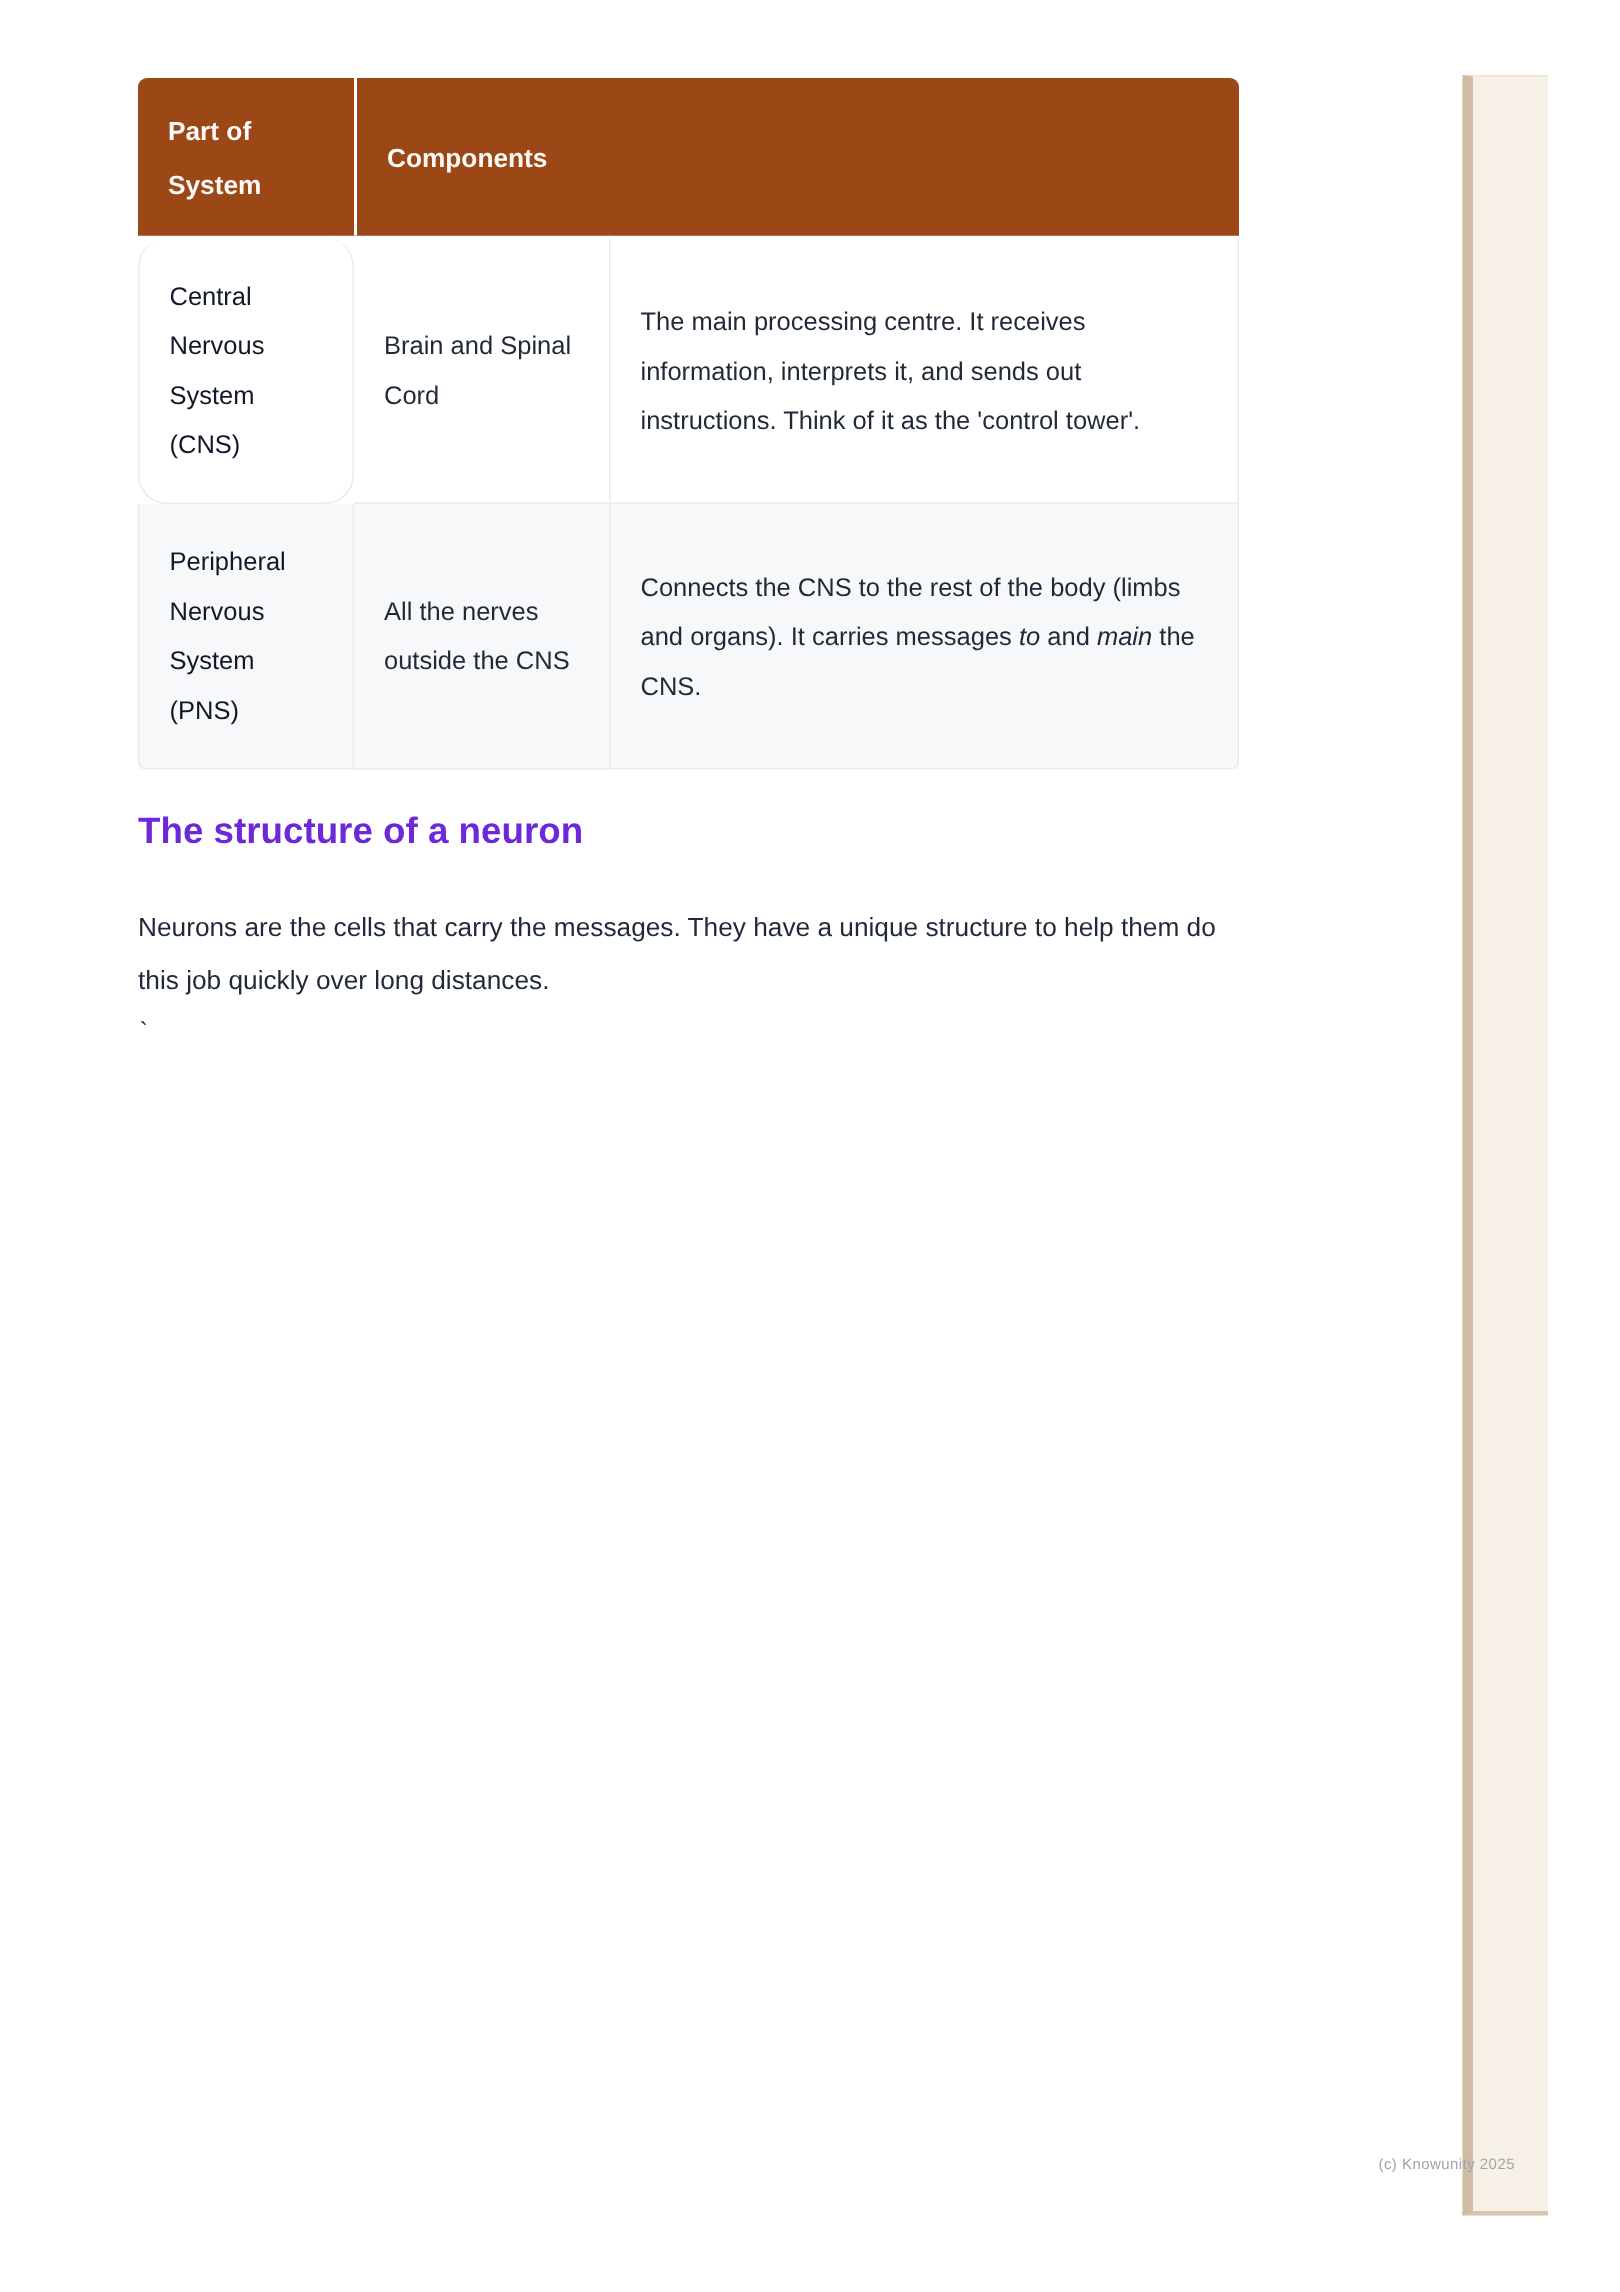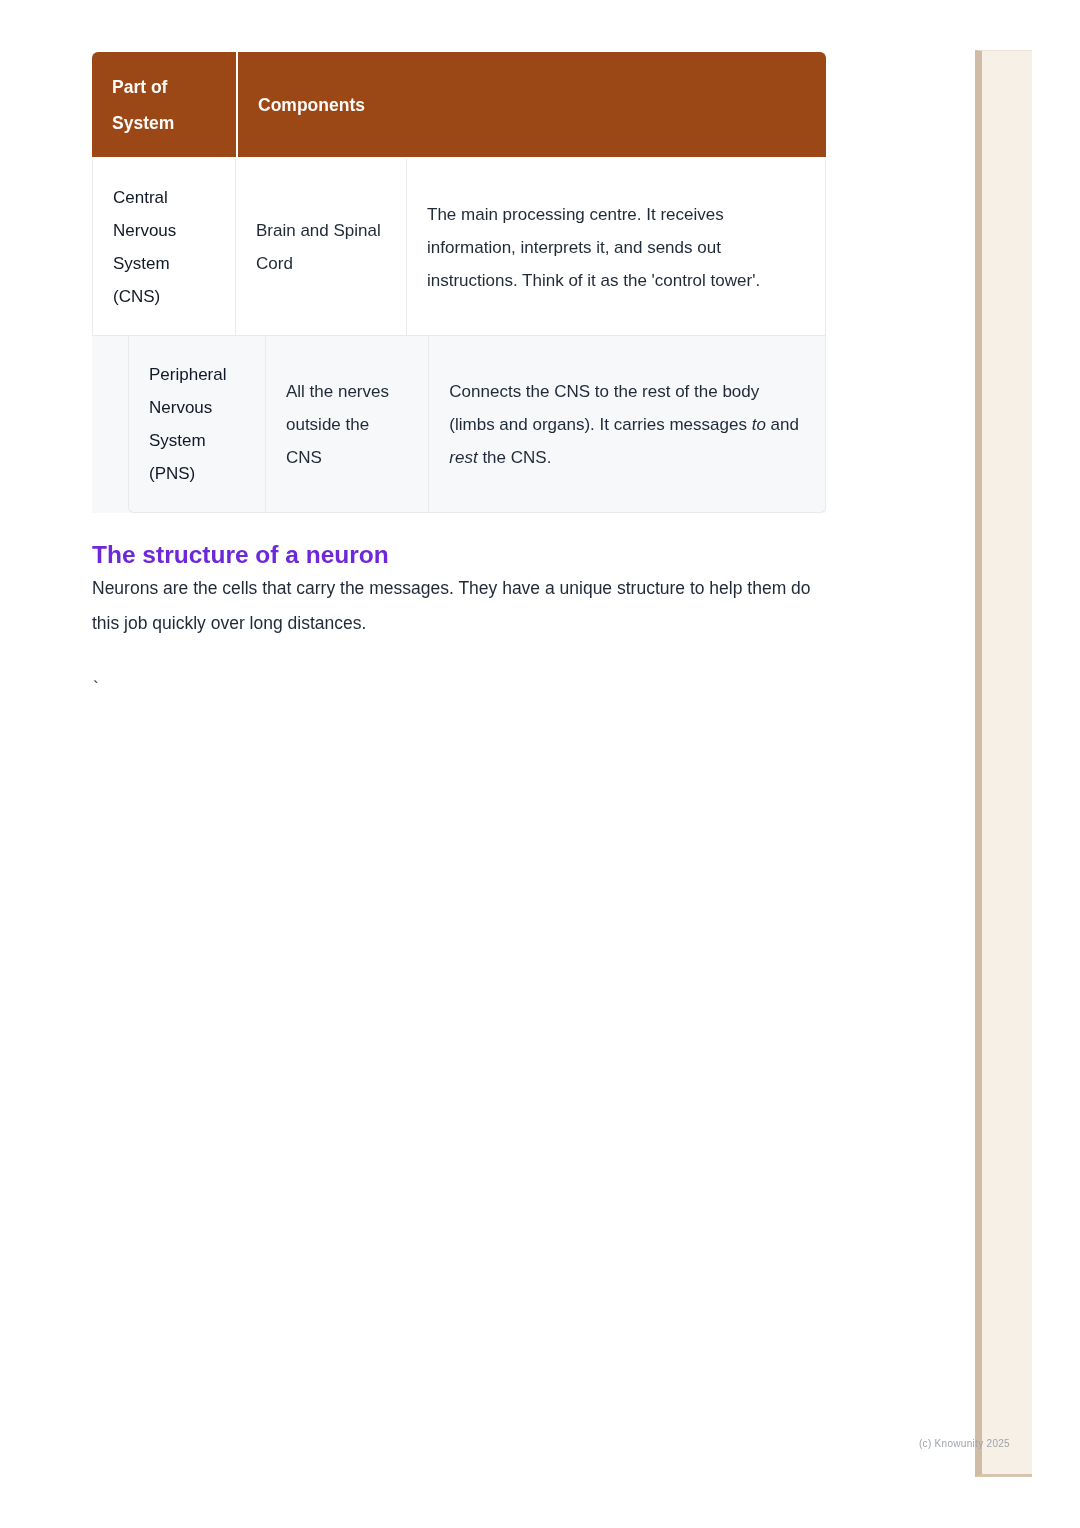--- a/index.html
+++ b/index.html
@@ -41,54 +41,54 @@
     border-radius: 6px 6px 0 0;
     border-bottom: 2px solid #ffffff;
   }
   .th {
     display: flex; align-items: center;
     padding: 0 20px;
     font-size: 17.5px;
     line-height: 36px;
   }
   .th + .th { border-left: 2px solid #ffffff; }
-  .c1 { width: 144px; }
+  .c1 { width: 144px; border-radius: 19px; }
   .c2 { width: 171px; }
   .c3 { width: 419px; }
   .thead .c2 { width: 169px; }
   .thead .c3 { width: 419px; }
 
   .trow { display: flex; }
   .trow .td {
     display: flex; align-items: center;
     padding: 22px 20px;
     border-right: 1px solid #e9eaec;
     border-bottom: 1px solid #e9eaec;
     line-height: 33px;
   }
   .trow .td:first-child { border-left: 1px solid #e9eaec; }
   .row-1 { background: #ffffff; min-height: 171px; }
   .row-2 { background: #f7f8fa; min-height: 170px; }
-  .row-2 .td:first-child { border-radius: 0 0 0 6px; margin-left: 36px; }
+  .row-2 .td:first-child { border-radius: 0 0 0 6px; }
   .row-2 .td:last-child { border-radius: 0 0 6px 0; }
   .cell-strong { font-weight: 400; color: #111827; }
   .td em { font-style: italic; }
 
   
   .section-heading {
     position: absolute;
     left: 92px; top: 541px;
     font-size: 24.5px;
     font-weight: 700;
     color: #6d28d9;
     z-index: 2;
   }
   .section-paragraph {
     position: absolute;
-    left: 92px; top: 571px;
+    left: 92px; top: 601px;
     width: 745px;
     font-size: 17.5px;
     line-height: 35px;
     color: #1f2937;
     z-index: 2;
   }
   .stray-char {
     position: absolute;
     left: 93px; top: 678px;
     font-size: 17px;
@@ -122,21 +122,21 @@
     <div class="td c2">Brain and Spinal Cord</div>
     <div class="td c3">
         <span><span>The main processing centre. It receives information, interprets it, and sends out instructions. Think of it as the 'control tower'.</span></span>
       </div>
   </div>
 
   <div class="trow row-2">
     <div class="td c1 cell-strong">Peripheral Nervous System (PNS)</div>
     <div class="td c2">All the nerves outside the CNS</div>
     <div class="td c3">
-        <span><span>Connects the CNS to the rest of the body (limbs and organs). It carries messages </span><em>to</em><span> and </span><em>rest</em><span> the CNS.</span></span>
+        <span><span>Connects the CNS to the rest of the body (limbs and organs). It carries messages </span><em>to</em><span> and </span><em>main</em><span> the CNS.</span></span>
       </div>
   </div>
 </div>
 
 <h2 class="section-heading">The structure of a neuron</h2>
 
 <p class="section-paragraph">Neurons are the cells that carry the messages. They have a unique structure to help them do this job quickly over long distances.</p>
 
 <div class="stray-char">`</div>
 

